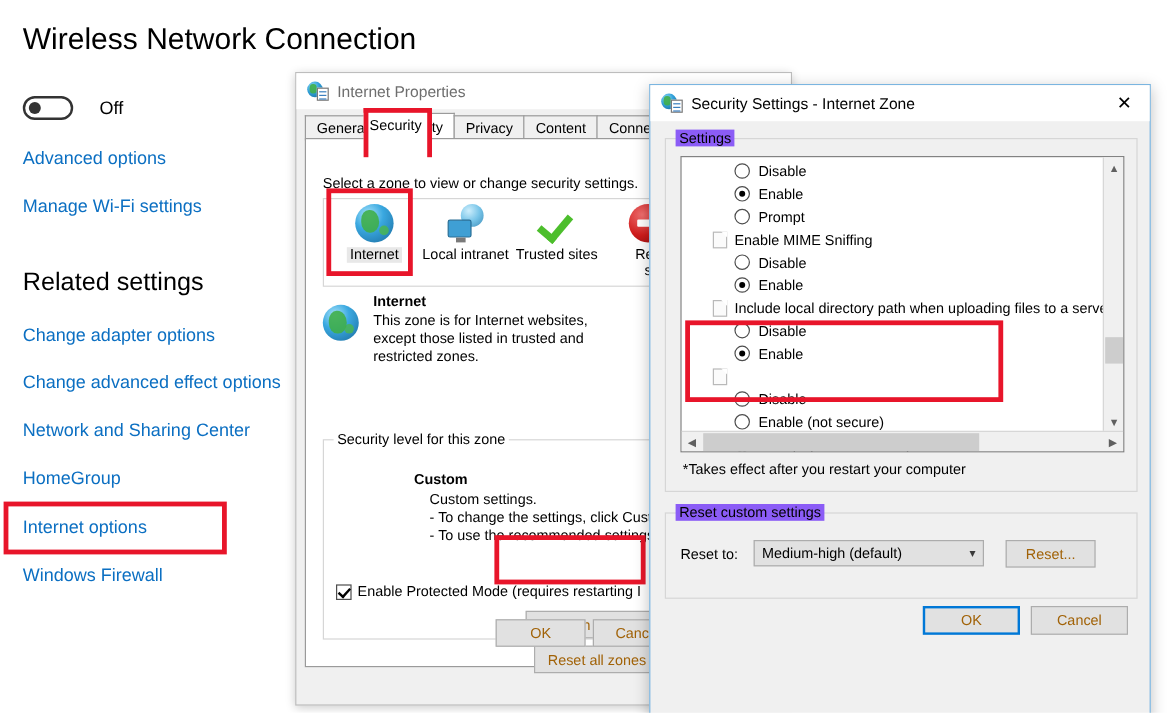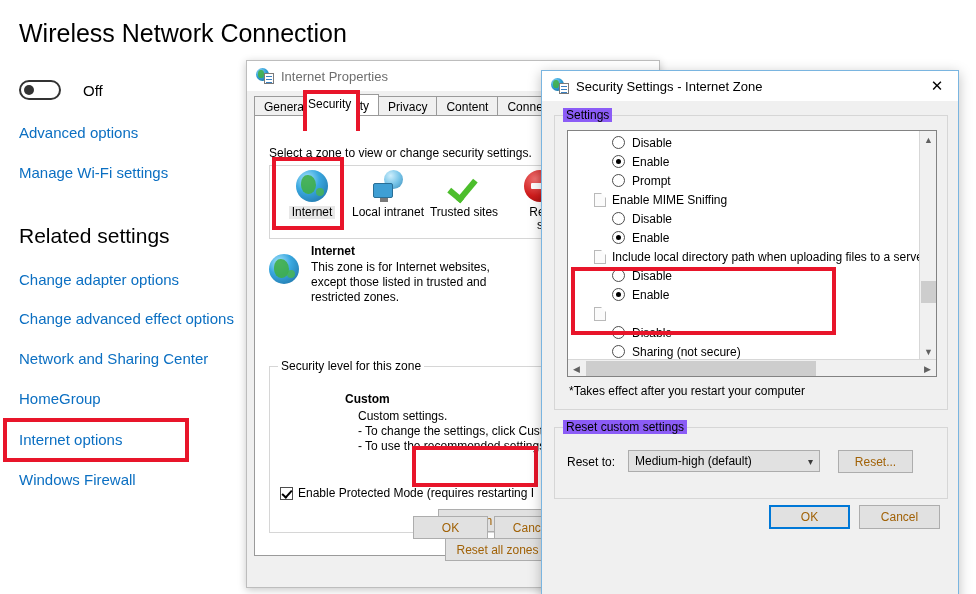--- a/index.html
+++ b/index.html
@@ -406,21 +406,21 @@
           </div>
           <div class="list-item list-head" style="height:19px">
             <span class="doc-icon"></span>
           </div>
           <div class="list-item list-opt" style="height:19px">
             <span class="radio"></span>
             <span>Disable</span>
           </div>
           <div class="list-item list-opt" style="height:19px">
             <span class="radio"></span>
-            <span>Sharing (not secure)</span>
+            <span>Enable (not secure)</span>
           </div>
           <div class="list-item list-opt" style="height:19px">
             <span class="radio checked"></span>
             <span>Prompt (recommended)</span>
           </div>
 
         </div>
 
         <div class="sb-v" style="right:0; top:0; height:229px;">
           <div class="sb-arrow" style="left:0; top:0;">▲</div>

